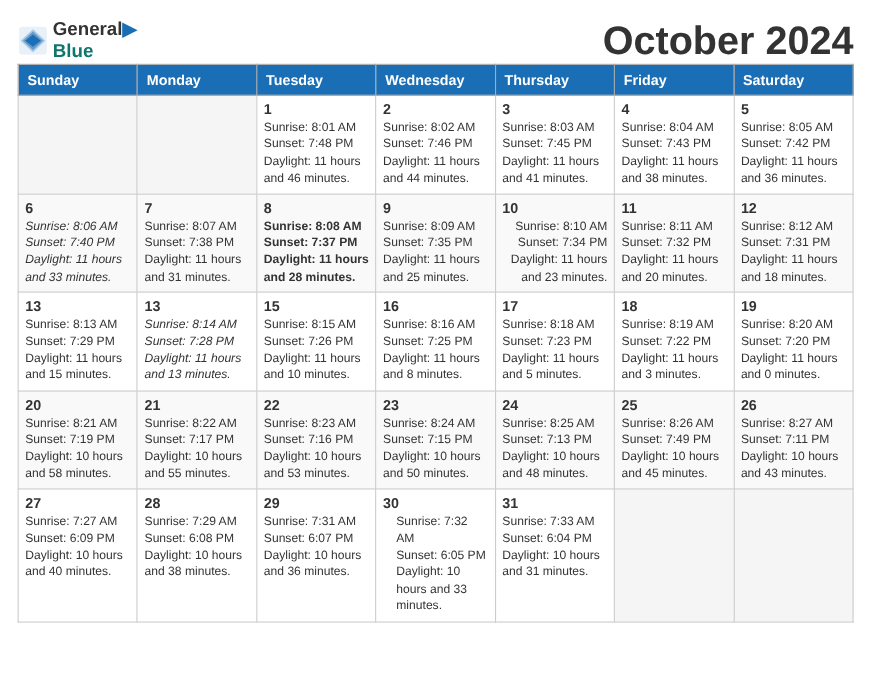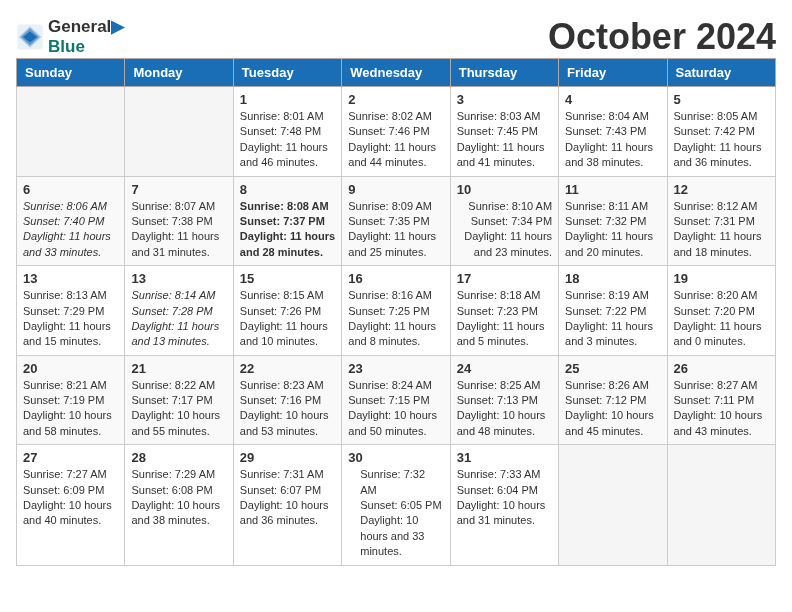--- a/index.html
+++ b/index.html
@@ -265,21 +265,21 @@
         </td>
         <td>
           <span class="day-num">24</span>
           <div class="day-info" style="white-space: pre-line;">Sunrise: 8:25 AM
 Sunset: 7:13 PM
 Daylight: 10 hours and 48 minutes.</div>
         </td>
         <td>
           <span class="day-num">25</span>
           <div class="day-info" style="white-space: pre-line;">Sunrise: 8:26 AM
-Sunset: 7:12 PM
+Sunset: 7:49 PM
 Daylight: 10 hours and 45 minutes.</div>
         </td>
         <td>
           <span class="day-num">26</span>
           <div class="day-info" style="white-space: pre-line;">Sunrise: 8:27 AM
 Sunset: 7:11 PM
 Daylight: 10 hours and 43 minutes.</div>
         </td>
       </tr>
       <tr>

